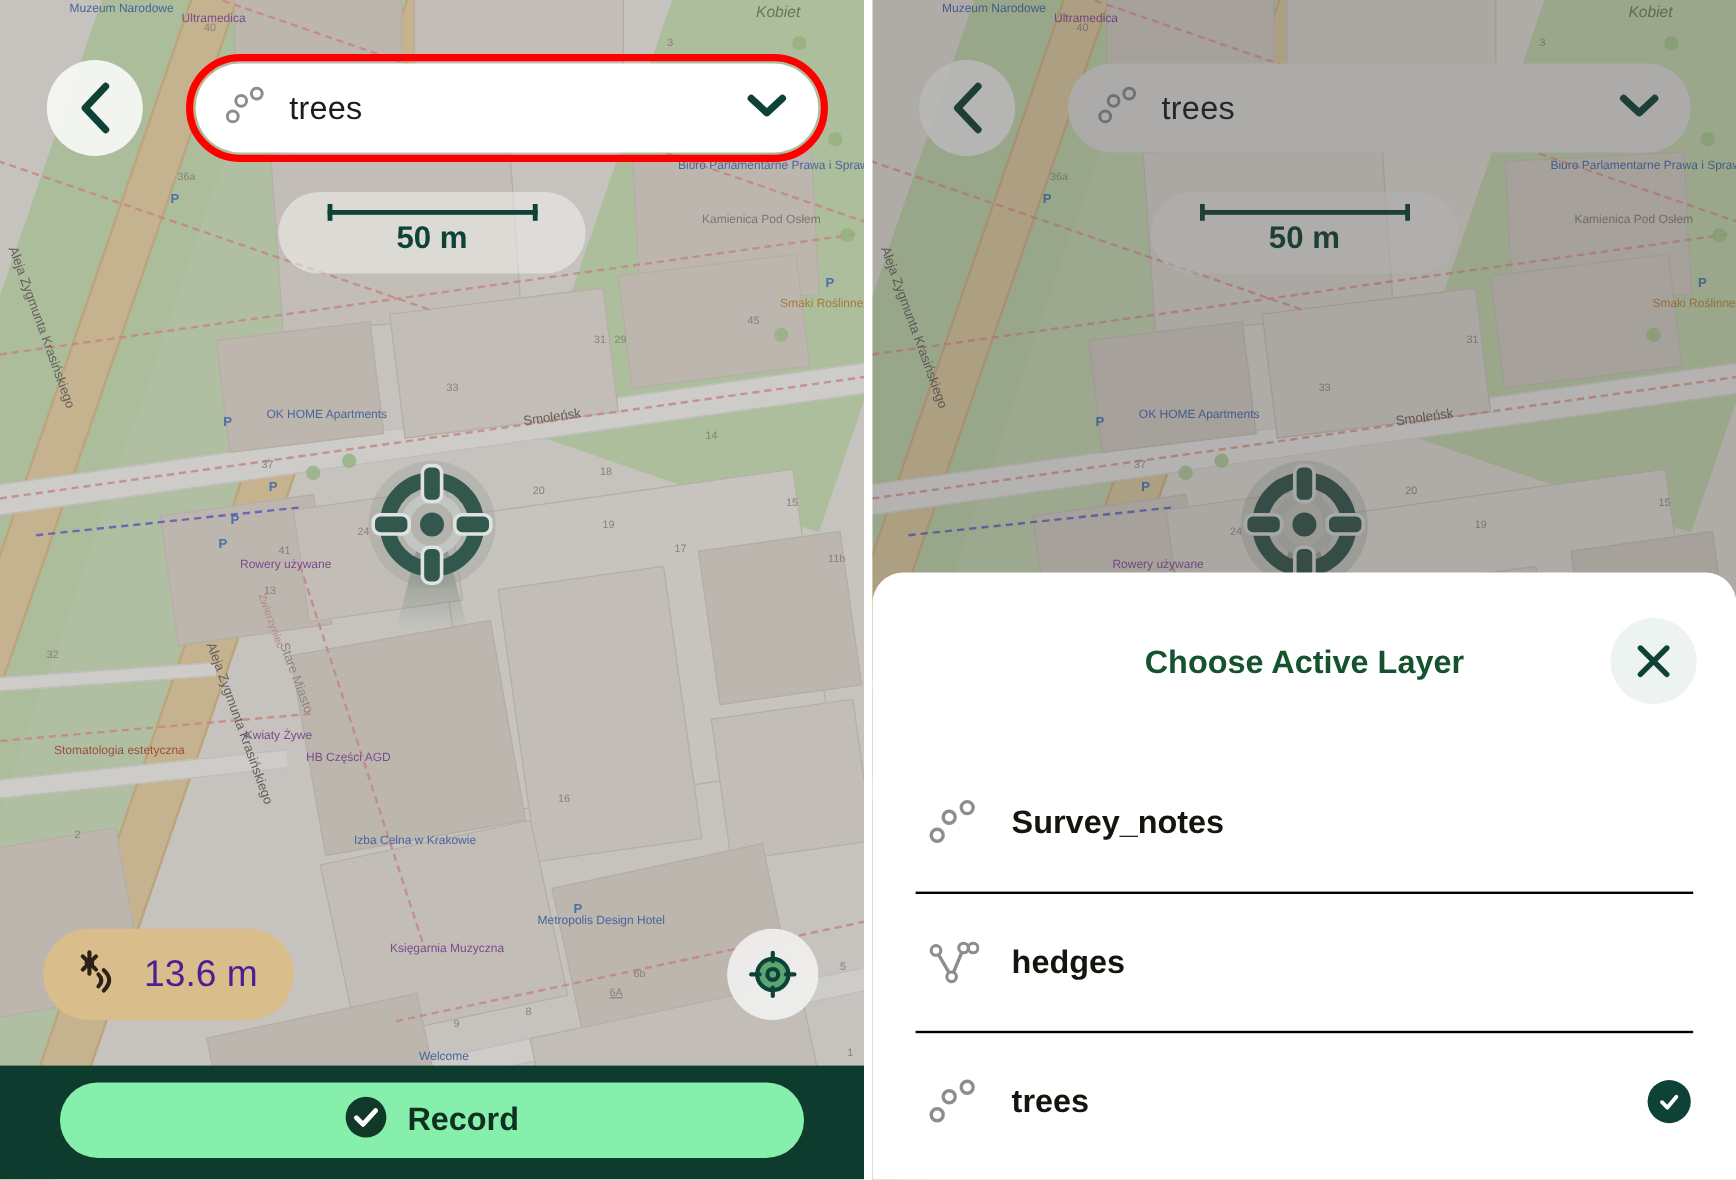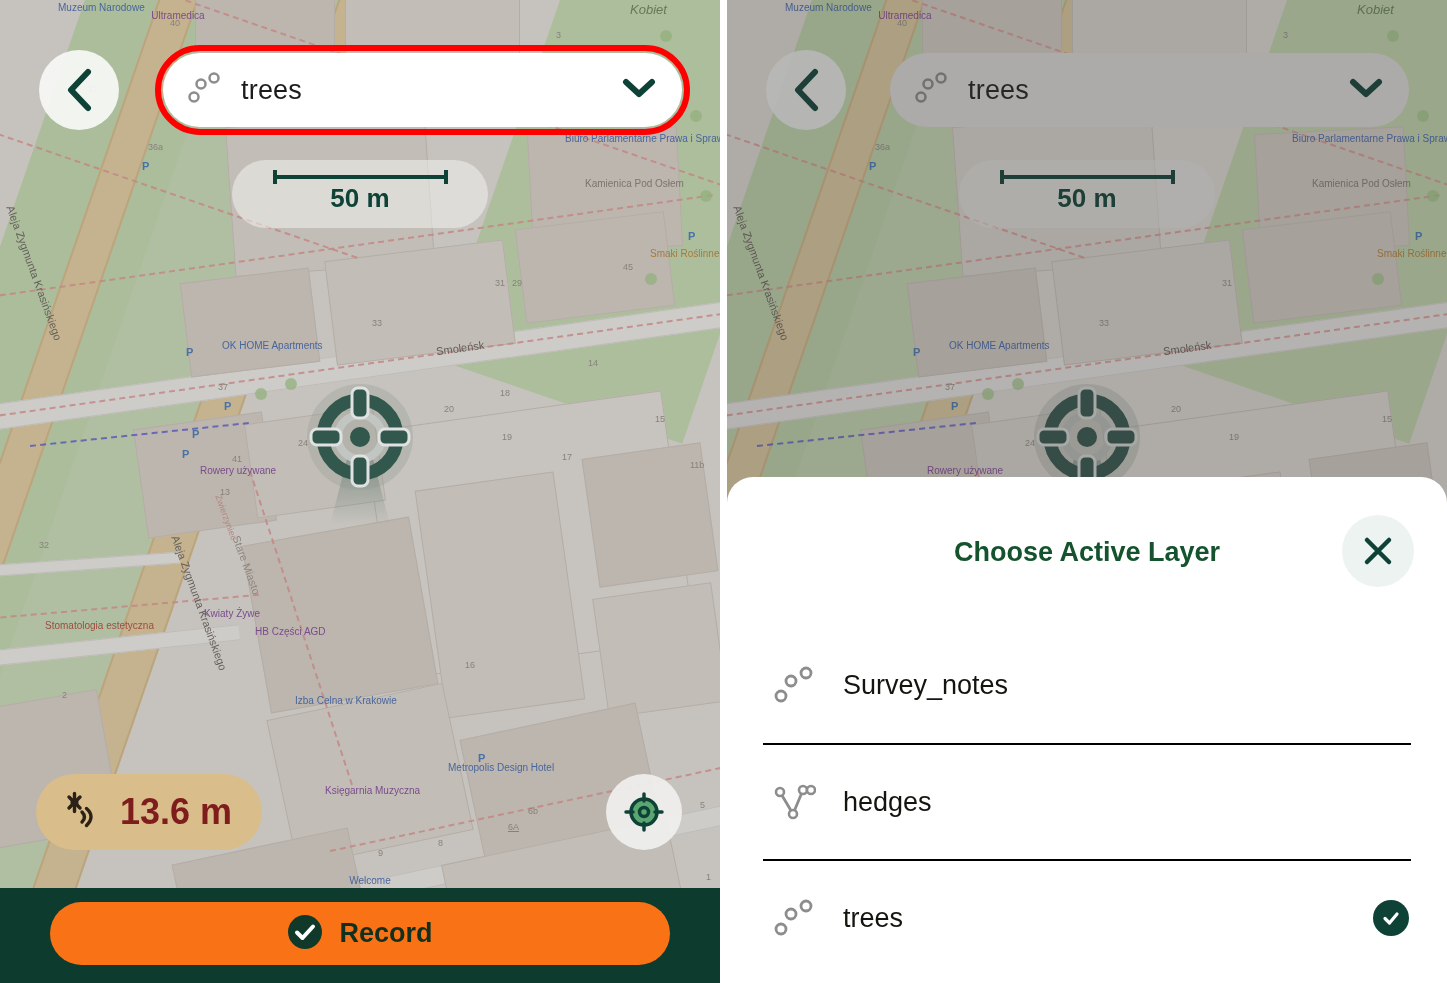--- a/index.html
+++ b/index.html
@@ -208,37 +208,37 @@
   
   .gps-badge{
     position:absolute; left:36px; bottom:133px;
     height:76px; padding:0 30px 0 26px;
     border-radius:38px;
     background:#d9bd8b;
     display:flex; align-items:center; gap:18px;
     cursor:pointer;
   }
   .gps-badge .txt{
-    font-size:36px; font-weight:bold; color:#7f1d1d;
+    font-size:31px; font-weight:normal; color:#4c1d95;
   }
   .gps-locate{
     position:absolute; right:38px; bottom:133px;
     width:76px; height:76px; border-radius:50%;
     background:rgba(240,240,238,.92);
     display:flex; align-items:center; justify-content:center;
     cursor:pointer;
   }
   .bottombar{
     position:absolute; left:0; right:0; bottom:0; height:95px;
     background:#0d3b2e;
   }
   .record-btn{
     position:absolute; left:50px; right:50px; top:14px; height:63px;
     border-radius:32px;
-    background:#f97316;
+    background:#86efac;
     display:flex; align-items:center; justify-content:center; gap:16px;
     cursor:pointer;
   }
   .record-btn .lbl{
     font-size:27px; font-weight:bold; color:#11301f;
   }
 
   
   .sheet{
     position:absolute; left:0; right:0; bottom:0;
@@ -265,21 +265,21 @@
   .layer-list{ padding:0 36px; }
   .layer-row{
     height:116px;
     display:flex; align-items:center;
     position:relative;
     cursor:pointer;
   }
   .layer-row + .layer-row{ border-top:2px solid #000000; }
   .layer-row .ic{ width:62px; flex:0 0 62px; display:flex; align-items:center; justify-content:center;}
   .layer-row .nm{
-    font-size:27px; font-weight:normal; color:#15150f;
+    font-size:27px; font-weight:bold; color:#15150f;
     margin-left:18px;
   }
   .layer-row .check{
     position:absolute; right:2px; top:50%; transform:translateY(-50%);
     width:36px; height:36px; border-radius:50%;
     background:#0e4237;
     display:flex; align-items:center; justify-content:center;
   }
 </style>
 </head>

